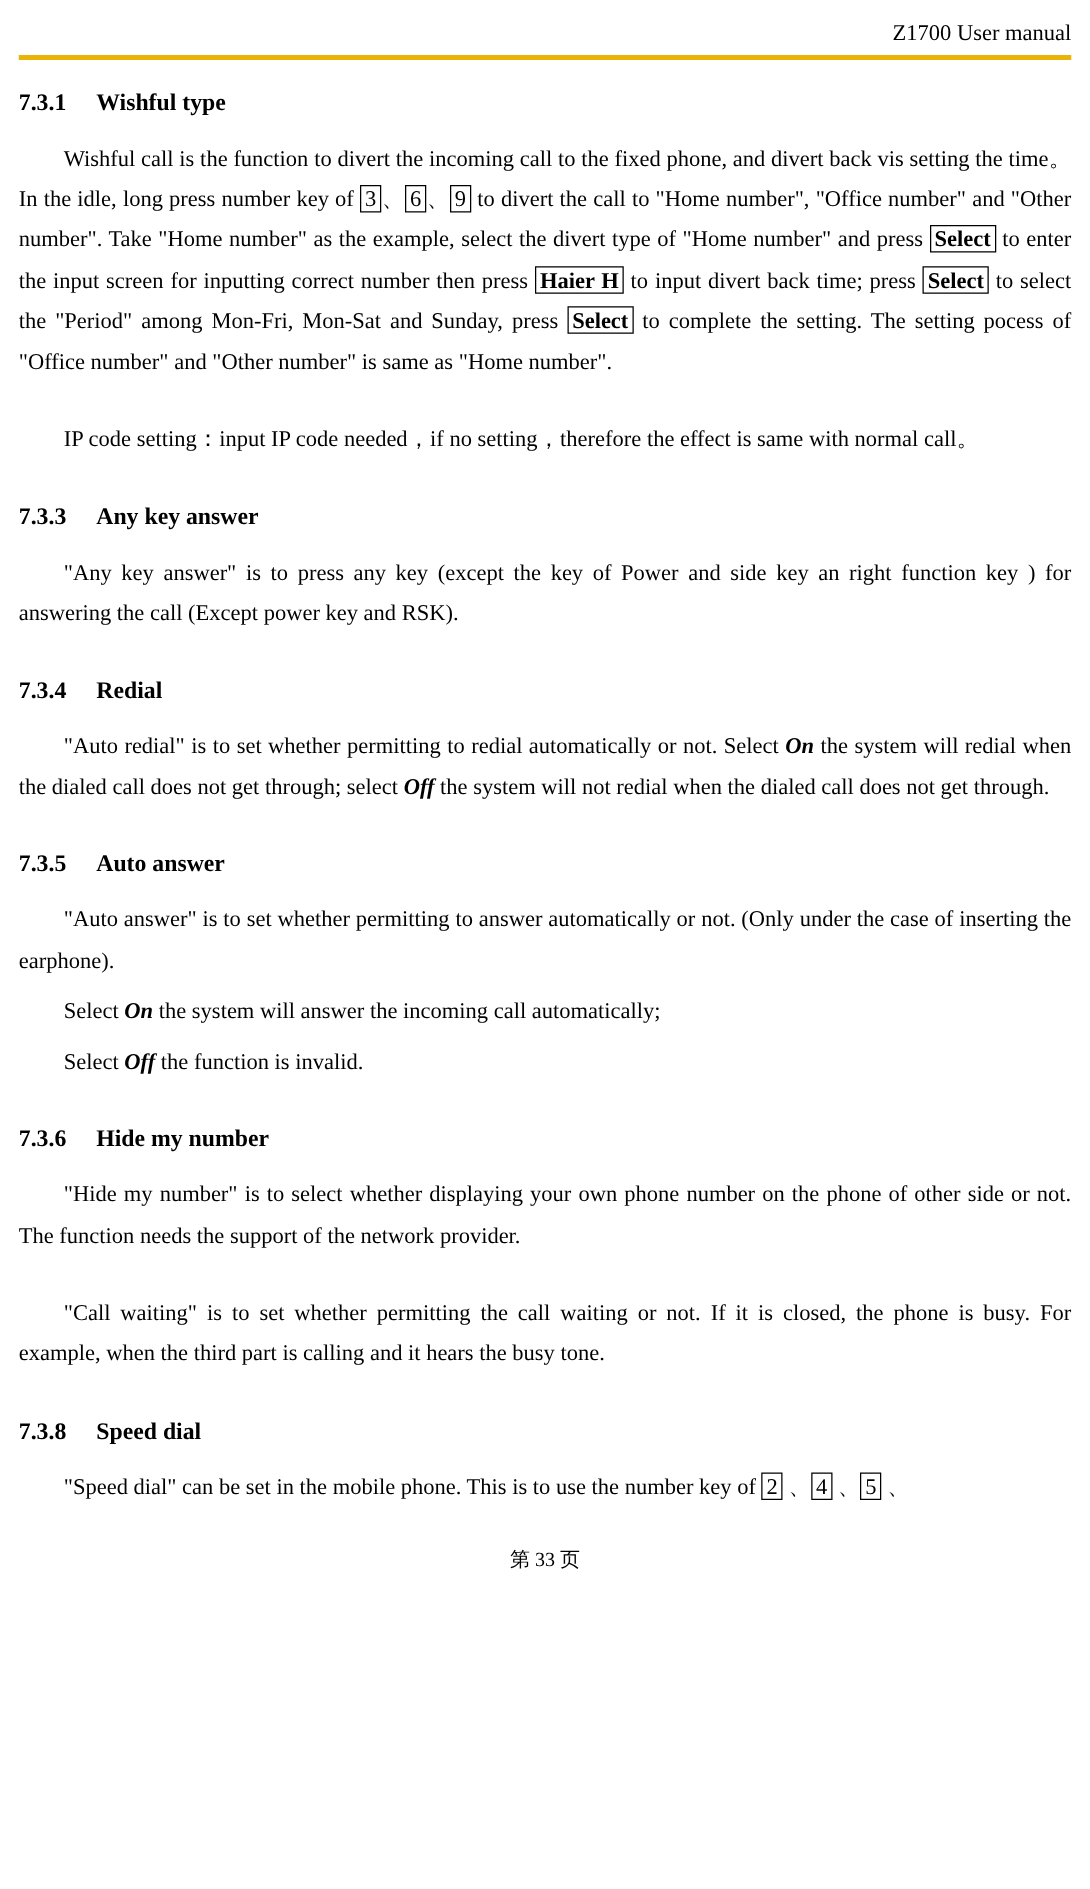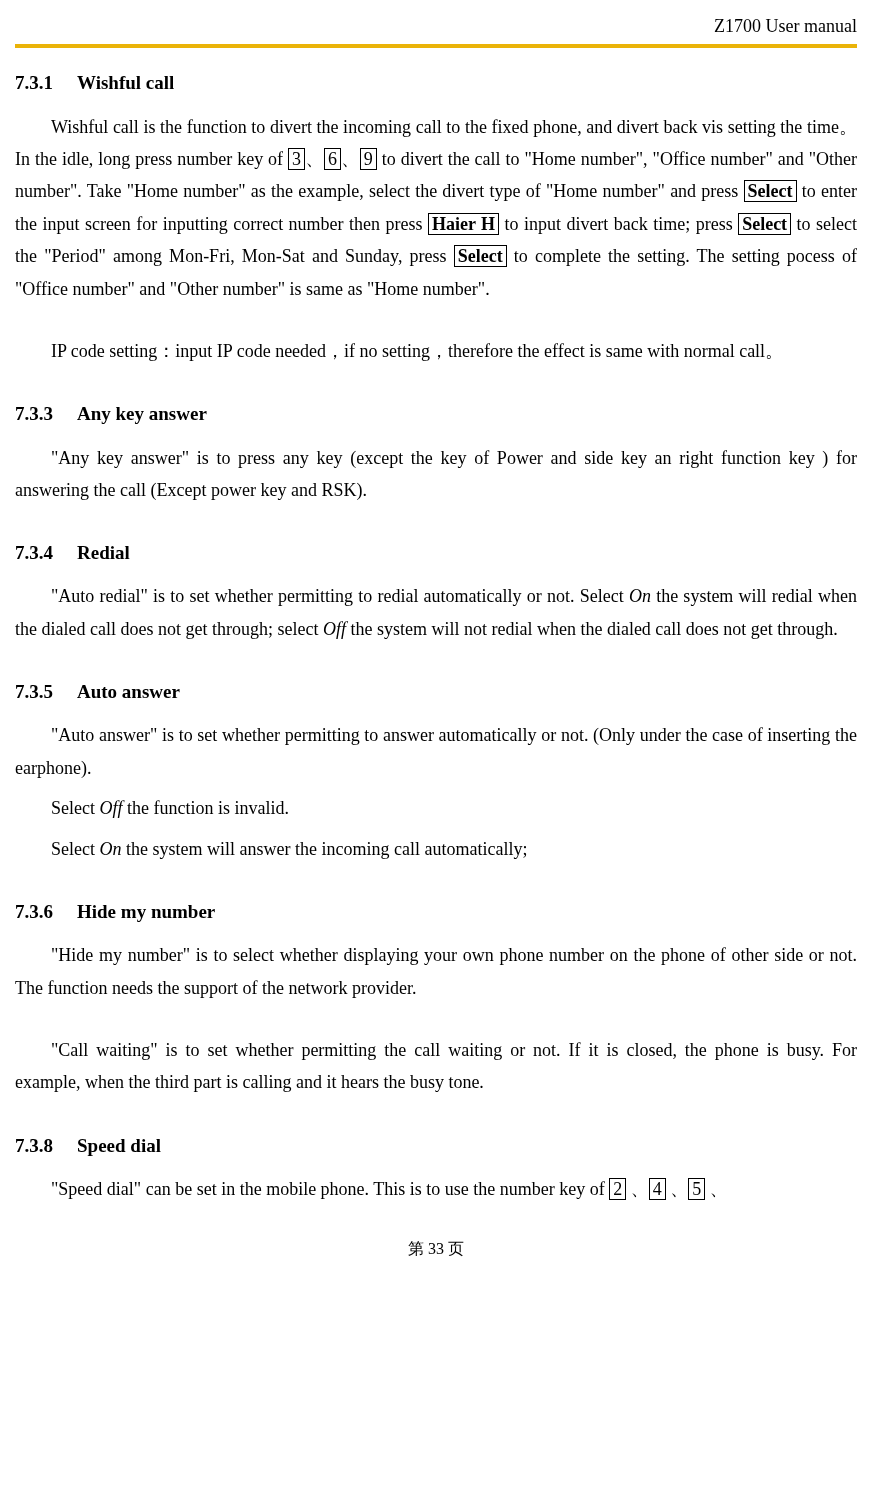--- a/index.html
+++ b/index.html
@@ -35,42 +35,42 @@
     }
     .boxed {
       border: 1.5px solid #000;
       padding: 0 3px;
       display: inline;
     }
     .bold {
       font-weight: bold;
     }
     .bold-italic {
-      font-weight: normal;
+      font-weight: bold;
       font-style: italic;
     }
     .footer {
       text-align: center;
       font-size: 16px;
       margin-top: 30px;
     }
     .section-block {
       margin-bottom: 30px;
     }
   </style>
 </head>
 <body>
 
 <div class="header">
   <span>Z1700 User manual</span>
 </div>
 
 <div class="section-block">
   <h2>
-    <span class="sec-num">7.3.1</span><span>Wishful call</span>
+    <span class="sec-num">7.3.1</span><span>Wishful type</span>
   </h2>
   <p><span>Wishful call is the function to divert the incoming call to the fixed phone, and divert back vis setting the time。In the idle, long press number key of </span><span class="boxed">3</span><span>、</span><span class="boxed">6</span><span>、</span><span class="boxed">9</span><span> to divert the call to "Home number", "Office number" and "Other number". Take "Home number" as the example, select the divert type of "Home number" and press </span><span class="boxed bold">Select</span><span> to enter the input screen for inputting correct number then press </span><span class="boxed bold">Haier H</span><span> to input divert back time; press </span><span class="boxed bold">Select</span><span> to select the "Period" among Mon-Fri, Mon-Sat and Sunday, press </span><span class="boxed bold">Select</span><span> to complete the setting. The setting pocess of "Office number" and "Other number" is same as "Home number".</span></p>
 </div>
 
 <div class="section-block">
   <p style="text-indent:2em;"><span style="display:inline;">IP code setting：input IP code needed，if no setting，therefore the effect is same with normal call。</span></p>
 </div>
 
 <div class="section-block">
   <h2>
@@ -84,22 +84,22 @@
     <span class="sec-num">7.3.4</span><span>Redial</span>
   </h2>
   <p><span>"Auto redial" is to set whether permitting to redial automatically or not. Select </span><span class="bold-italic">On</span><span> the system will redial when the dialed call does not get through; select </span><span class="bold-italic">Off</span><span> the system will not redial when the dialed call does not get through.</span></p>
 </div>
 
 <div class="section-block">
   <h2>
     <span class="sec-num">7.3.5</span><span>Auto answer</span>
   </h2>
   <p>"Auto answer" is to set whether permitting to answer automatically or not. (Only under the case of inserting the earphone).</p>
+  <p><span>Select </span><span class="bold-italic">On</span><span> the system will answer the incoming call automatically;</span></p>
   <p><span>Select </span><span class="bold-italic">Off</span><span> the function is invalid.</span></p>
-  <p><span>Select </span><span class="bold-italic">On</span><span> the system will answer the incoming call automatically;</span></p>
 </div>
 
 <div class="section-block">
   <h2>
     <span class="sec-num">7.3.6</span><span>Hide my number</span>
   </h2>
   <p>"Hide my number" is to select whether displaying your own phone number on the phone of other side or not. The function needs the support of the network provider.</p>
 </div>
 
 <div class="section-block">

